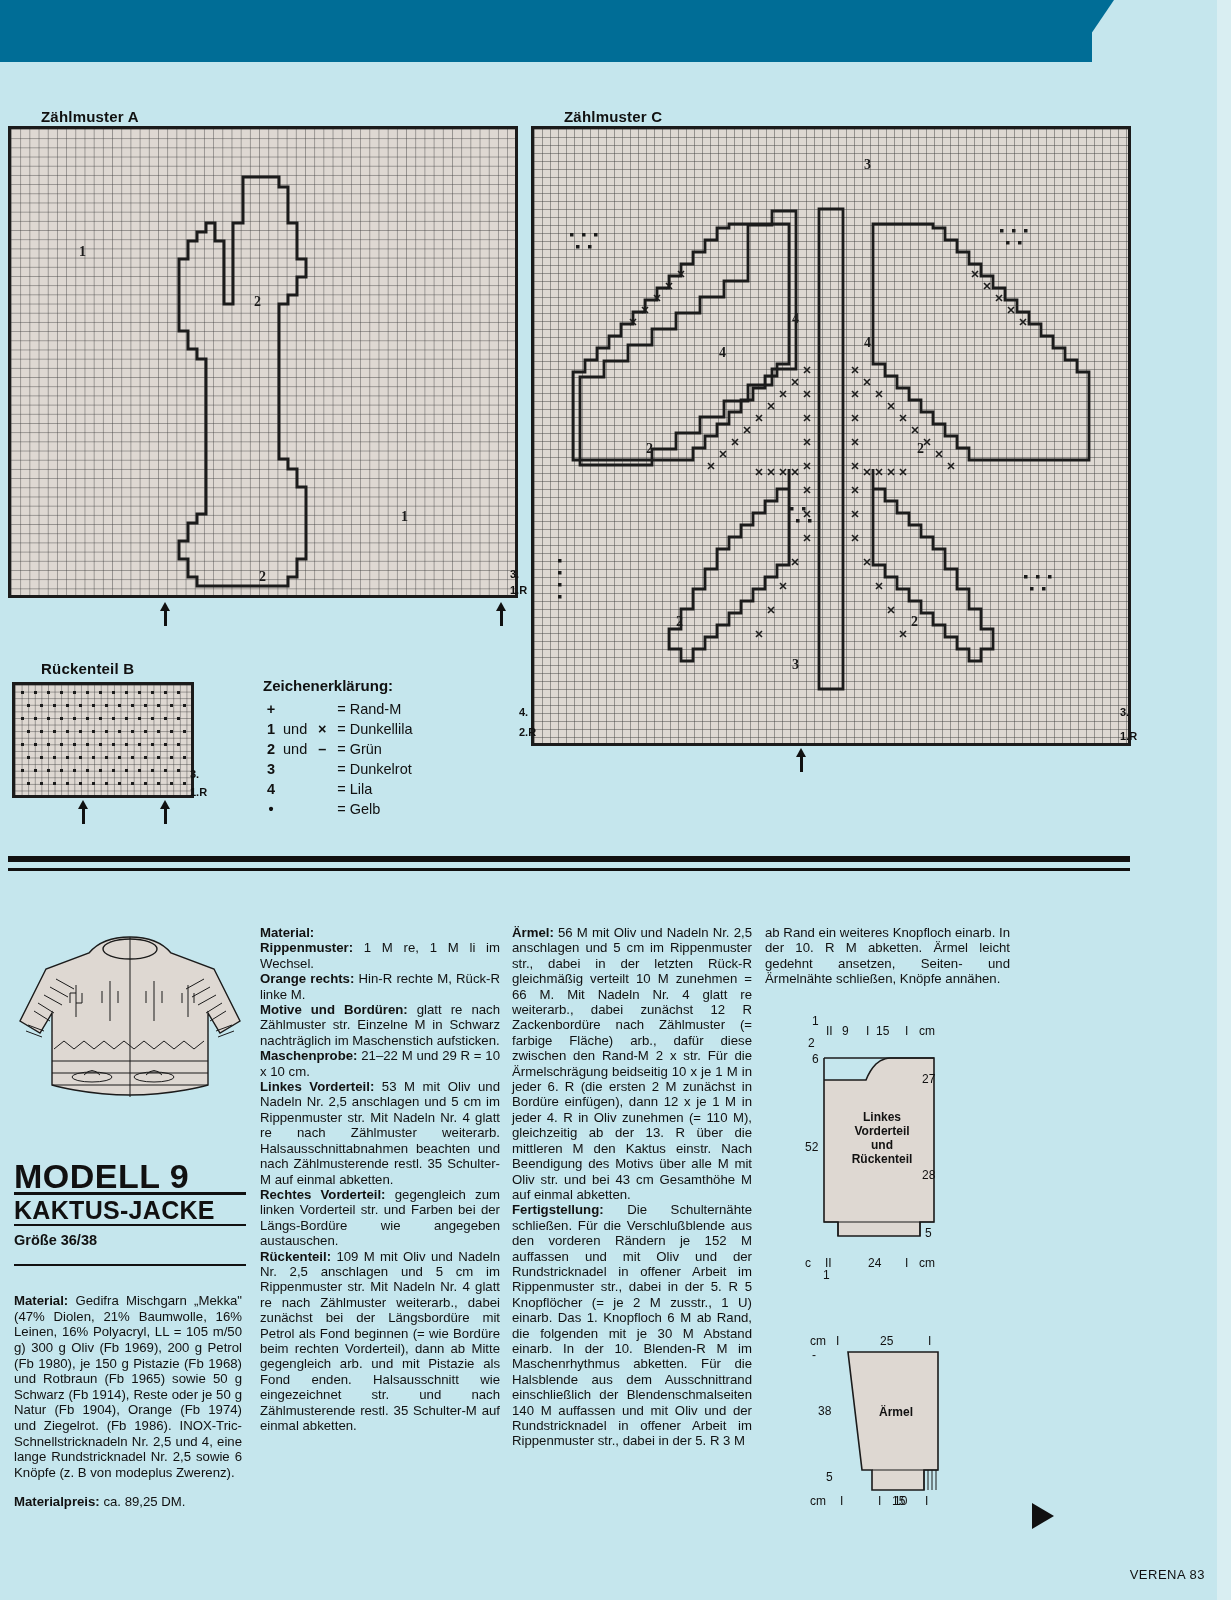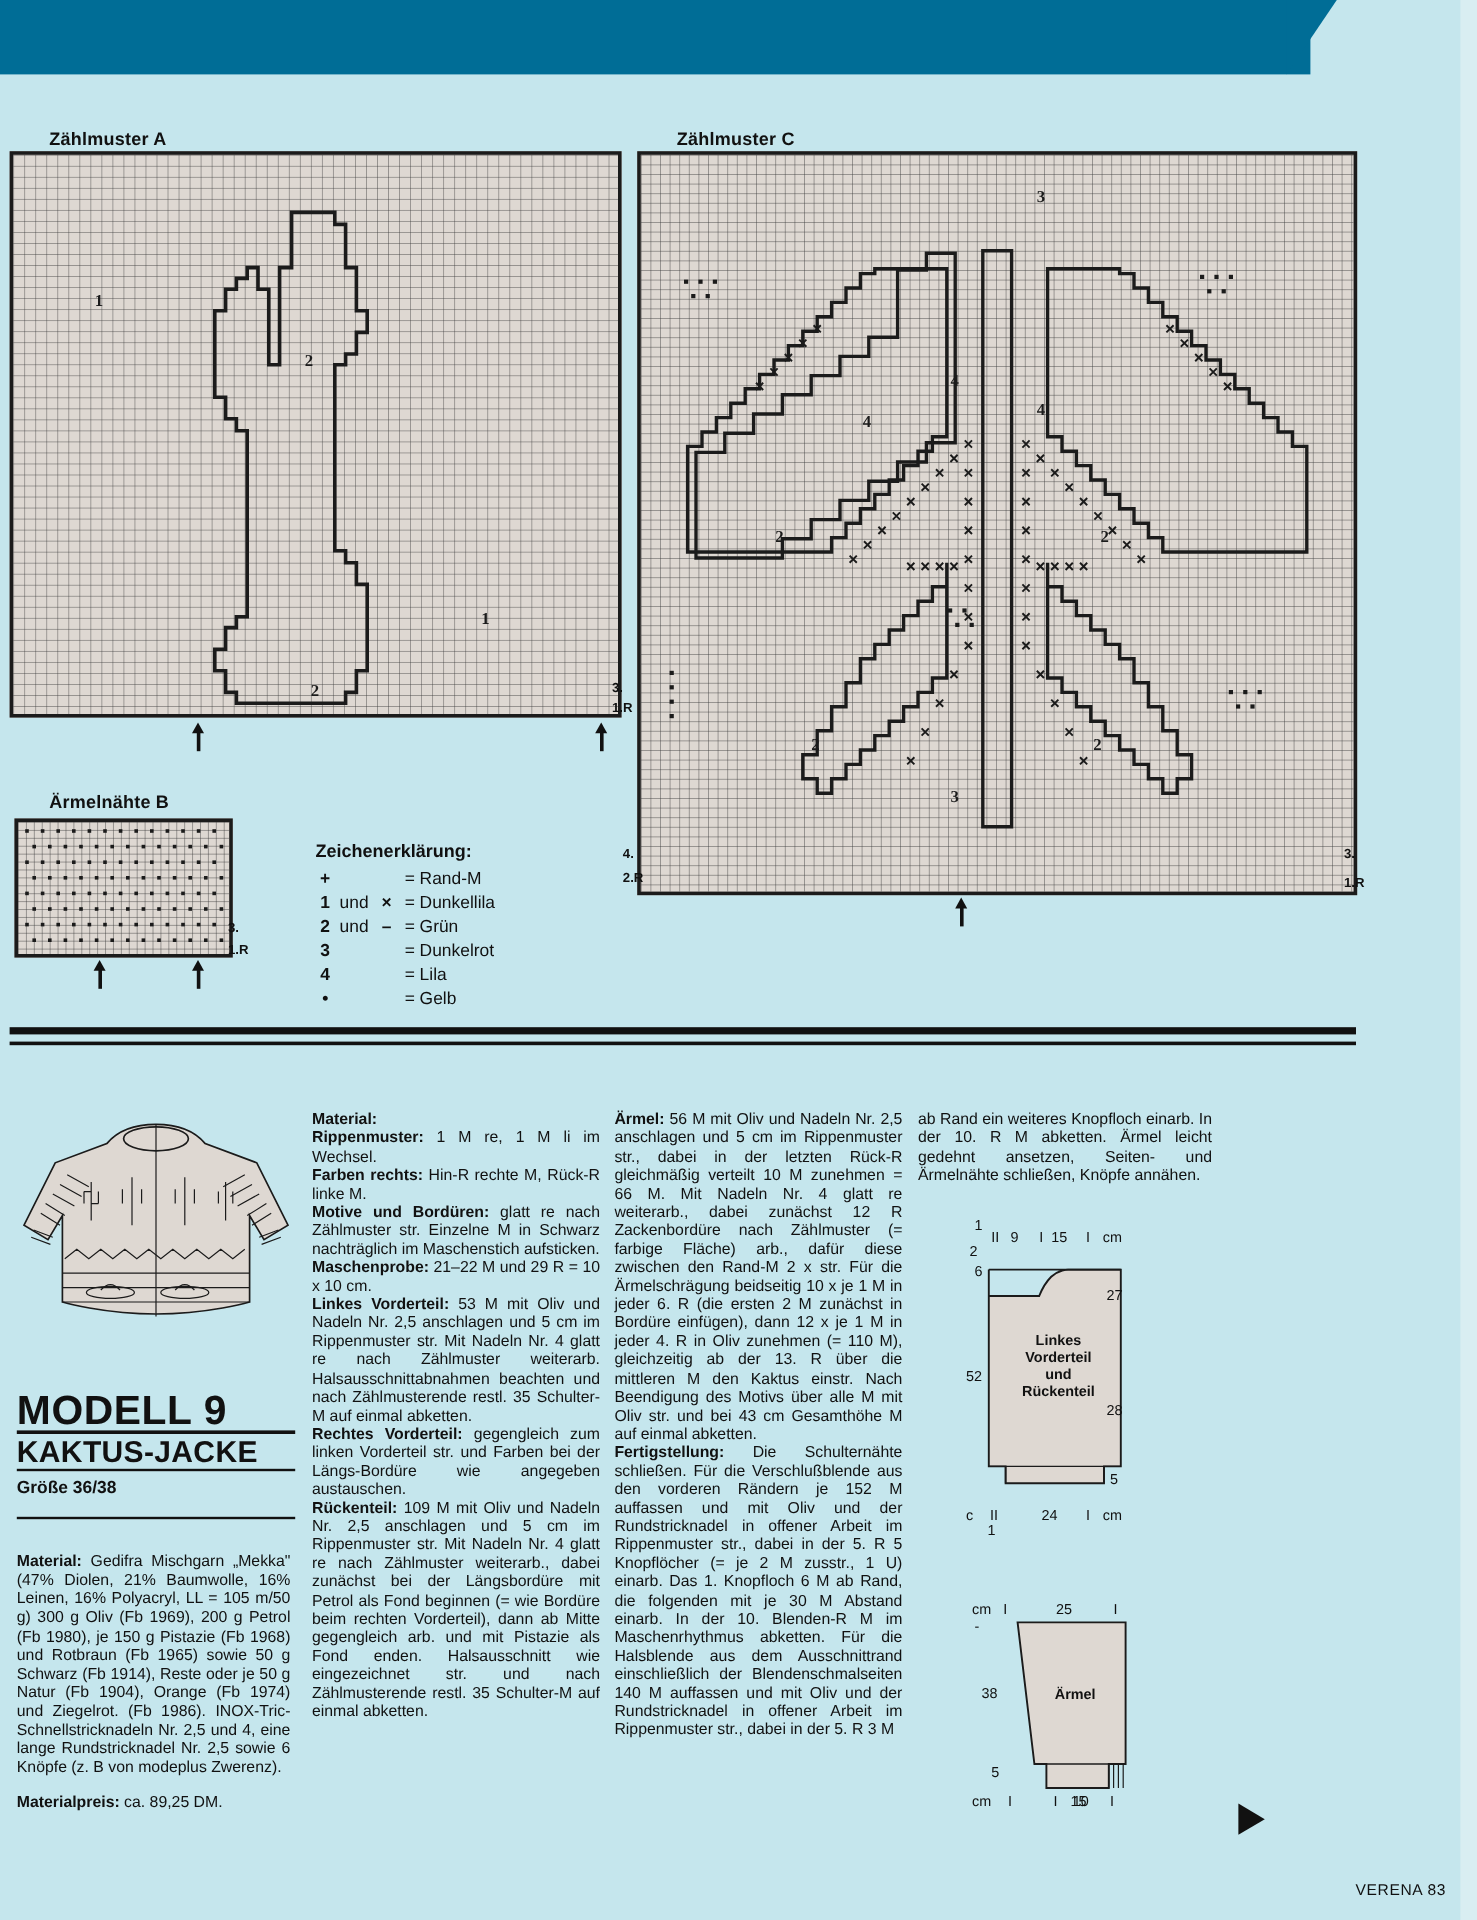--- a/index.html
+++ b/index.html
@@ -104,21 +104,20 @@
     border-bottom: 9px solid #111;
     display: block;
   }
 
   
   .legend {
     position: absolute;
     left: 263px; top: 676px;
     font-size: 14.5px;
     line-height: 19px;
-    margin-top: 24px;
   }
   .legend h4 {
     margin: 0 0 5px 0;
     font-size: 15px;
     font-weight: bold;
   }
   .legend table { border-collapse: collapse; }
   .legend td {
     font-size: 14.5px;
     padding: 0 4px 1px 0;
@@ -245,21 +244,21 @@
   <div class="tick-label" style="left:510px; top:584px;">1.R</div>
   <div class="arrow-up" style="left:160px; top:602px;">
       <b></b>
       <i></i>
     </div>
   <div class="arrow-up" style="left:496px; top:602px;">
       <b></b>
       <i></i>
     </div>
 
-  <div class="chart-title" style="left:8px; top:660px;">Ärmelnähte B</div>
+  <div class="chart-title" style="left:8px; top:660px;">Rückenteil B</div>
   <div class="grid-box" style="left:12px; top:682px; width:182px; height:116px;">
     <div class="grid-inner tiny"></div>
     <svg width="178" height="112" viewBox="0 0 178 112" style="position:absolute;left:0;top:0;">
       <g fill="#1b1b1b">
         <g>
           <rect x="6" y="6" width="3" height="3"></rect>
             <rect x="19" y="6" width="3" height="3"></rect>
           <rect x="32" y="6" width="3" height="3"></rect>
             <rect x="45" y="6" width="3" height="3"></rect>
           <rect x="58" y="6" width="3" height="3"></rect>
@@ -615,21 +614,21 @@
   <div class="rule" style="left:14px; top:1264px; width:232px; height:2px;"></div>
 
   <div class="material">
     <p><b>Material:</b><span> Gedifra Mischgarn „Mekka" (47% Diolen, 21% Baumwolle, 16% Leinen, 16% Polyacryl, LL = 105 m/50 g) 300 g Oliv (Fb 1969), 200 g Petrol (Fb 1980), je 150 g Pistazie (Fb 1968) und Rotbraun (Fb 1965) sowie 50 g Schwarz (Fb 1914), Reste oder je 50 g Natur (Fb 1904), Orange (Fb 1974) und Ziegelrot. (Fb 1986). INOX-Tric-Schnellstricknadeln Nr. 2,5 und 4, eine lange Rundstricknadel Nr. 2,5 sowie 6 Knöpfe (z. B von modeplus Zwerenz).</span></p>
     <p><b>Materialpreis:</b><span> ca. 89,25 DM.</span></p>
   </div>
 
   <div class="col" style="left:260px; top:925px; width:240px;">
     <p><b>Material:</b></p>
     <p><b>Rippenmuster:</b><span> 1 M re, 1 M li im Wechsel.</span></p>
-    <p><b>Farben rechts:</b><span> Hin-R rechte M, Rück-R linke M.</span></p>
+    <p><b>Orange rechts:</b><span> Hin-R rechte M, Rück-R linke M.</span></p>
     <p><b>Motive und Bordüren:</b><span> glatt re nach Zählmuster str. Einzelne M in Schwarz nachträglich im Maschenstich aufsticken.</span></p>
     <p><b>Maschenprobe:</b><span> 21–22 M und 29 R = 10 x 10 cm.</span></p>
     <p><b>Linkes Vorderteil:</b><span> 53 M mit Oliv und Nadeln Nr. 2,5 anschlagen und 5 cm im Rippenmuster str. Mit Nadeln Nr. 4 glatt re nach Zählmuster weiterarb. Halsausschnittabnahmen beachten und nach Zählmusterende restl. 35 Schulter-M auf einmal abketten.</span></p>
     <p><b>Rechtes Vorderteil:</b><span> gegengleich zum linken Vorderteil str. und Farben bei der Längs-Bordüre wie angegeben austauschen.</span></p>
     <p><b>Rückenteil:</b><span> 109 M mit Oliv und Nadeln Nr. 2,5 anschlagen und 5 cm im Rippenmuster str. Mit Nadeln Nr. 4 glatt re nach Zählmuster weiterarb., dabei zunächst bei der Längsbordüre mit Petrol als Fond beginnen (= wie Bordüre beim rechten Vorderteil), dann ab Mitte gegengleich arb. und mit Pistazie als Fond enden. Halsausschnitt wie eingezeichnet str. und nach Zählmusterende restl. 35 Schulter-M auf einmal abketten.</span></p>
   </div>
 
   <div class="col" style="left:512px; top:925px; width:240px;">
     <p><b>Ärmel:</b><span> 56 M mit Oliv und Nadeln Nr. 2,5 anschlagen und 5 cm im Rippenmuster str., dabei in der letzten Rück-R gleichmäßig verteilt 10 M zunehmen = 66 M. Mit Nadeln Nr. 4 glatt re weiterarb., dabei zunächst 12 R Zackenbordüre nach Zählmuster (= farbige Fläche) arb., dafür diese zwischen den Rand-M 2 x str. Für die Ärmelschrägung beidseitig 10 x je 1 M in jeder 6. R (die ersten 2 M zunächst in Bordüre einfügen), dann 12 x je 1 M in jeder 4. R in Oliv zunehmen (= 110 M), gleichzeitig ab der 13. R über die mittleren M den Kaktus einstr. Nach Beendigung des Motivs über alle M mit Oliv str. und bei 43 cm Gesamthöhe M auf einmal abketten.</span></p>
     <p><b>Fertigstellung:</b><span> Die Schulternähte schließen. Für die Verschlußblende aus den vorderen Rändern je 152 M auffassen und mit Oliv und der Rundstricknadel in offener Arbeit im Rippenmuster str., dabei in der 5. R 5 Knopflöcher (= je 2 M zusstr., 1 U) einarb. Das 1. Knopfloch 6 M ab Rand, die folgenden mit je 30 M Abstand einarb. In der 10. Blenden-R M im Maschenrhythmus abketten. Für die Halsblende aus dem Ausschnittrand einschließlich der Blendenschmalseiten 140 M auffassen und mit Oliv und der Rundstricknadel in offener Arbeit im Rippenmuster str., dabei in der 5. R 3 M</span></p>

